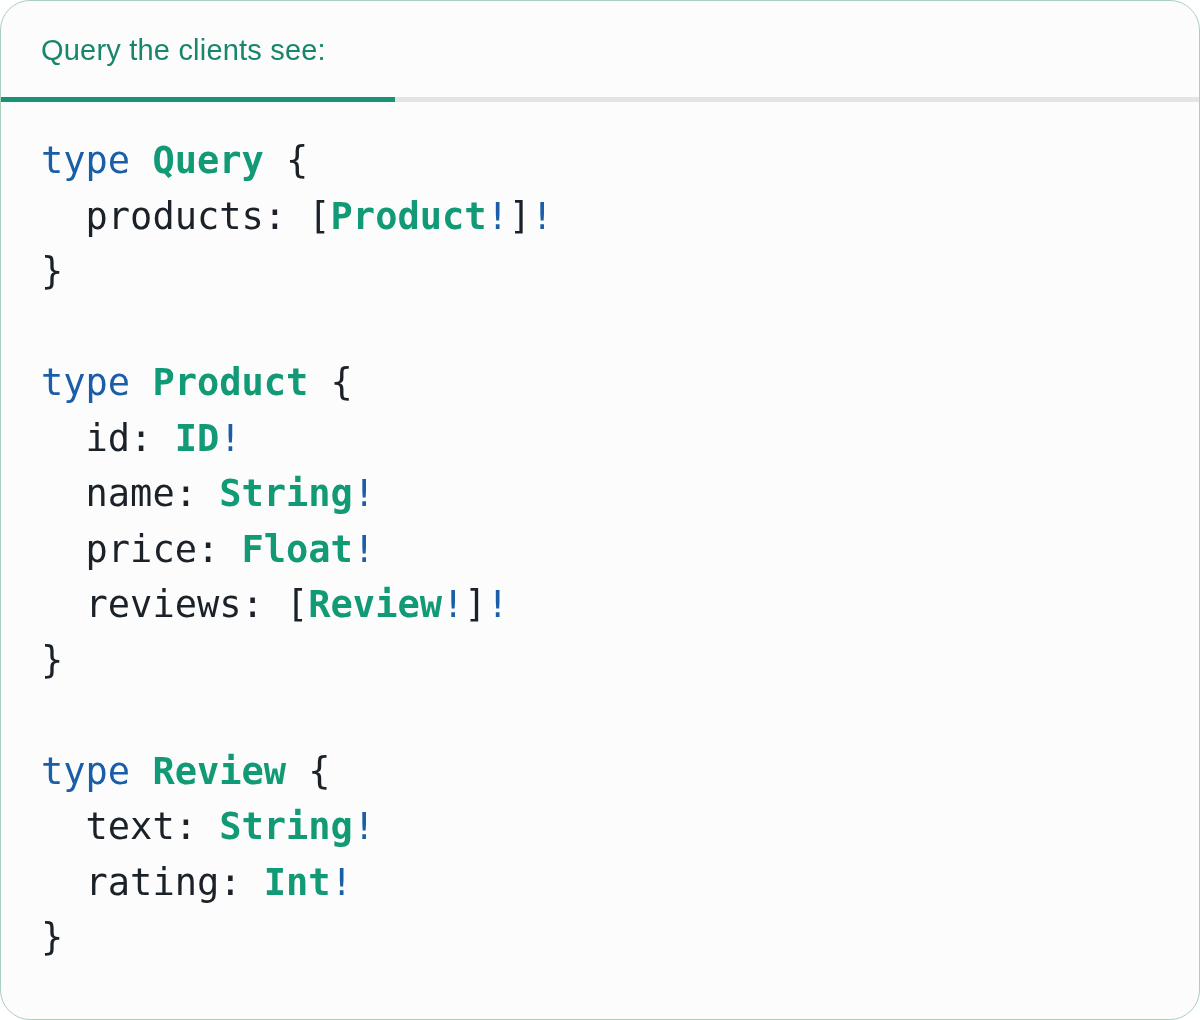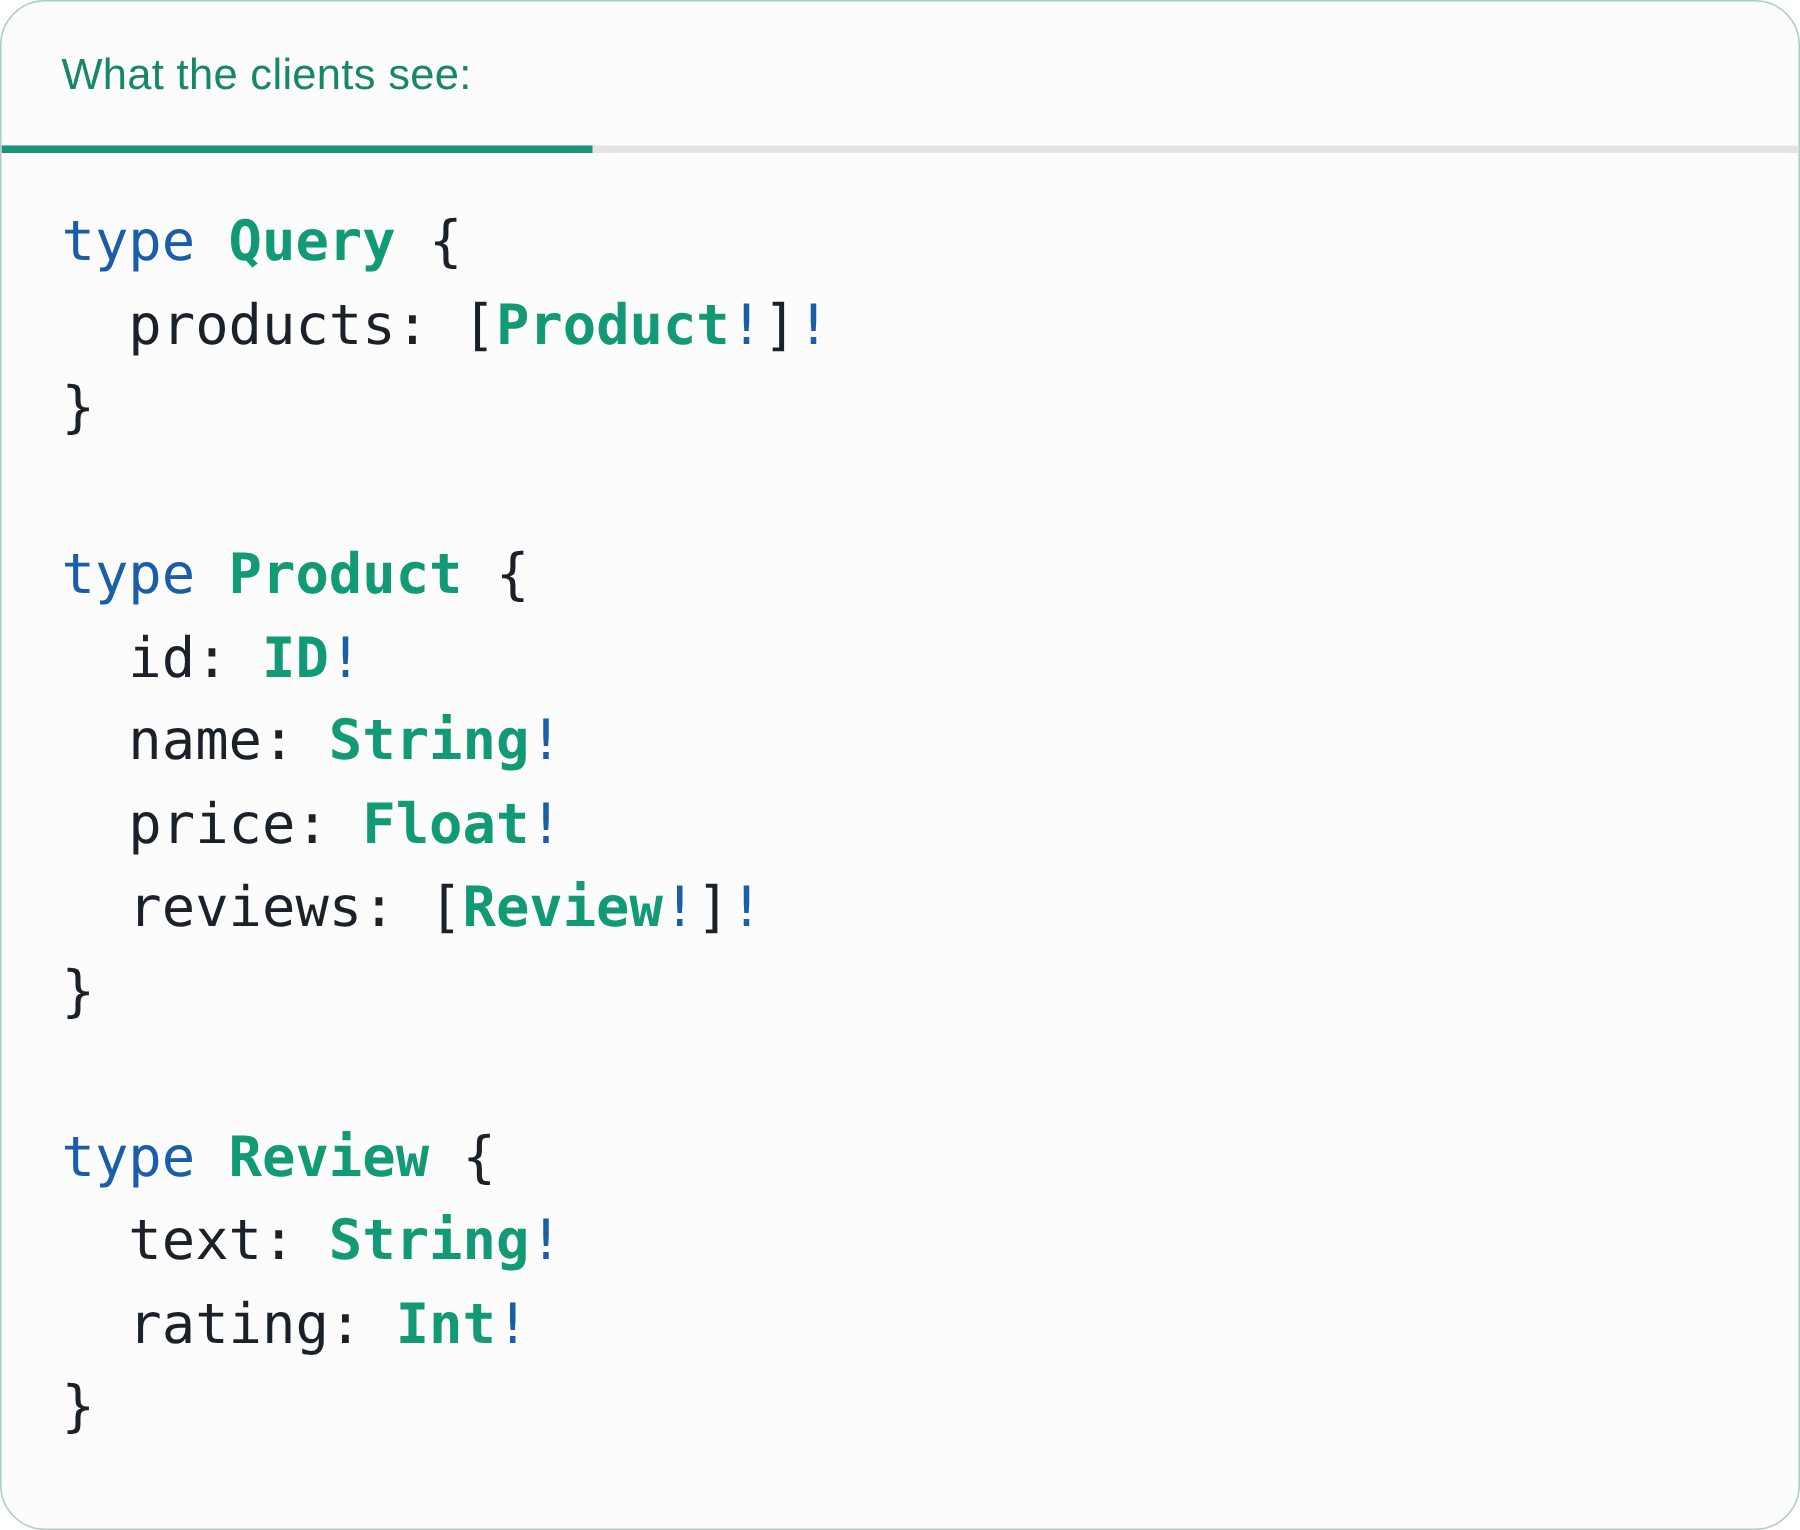--- a/index.html
+++ b/index.html
@@ -78,19 +78,19 @@
   .tok-kw{color:var(--code-kw);}
   .tok-ty{color:var(--code-type);font-weight:bold;}
   .tok-bang{color:var(--code-bang);}
 </style>
 </head>
 <body>
 
 <div class="card">
   <div class="tabbar">
     <div class="tab">
-      <span class="tab-label">What the clients see:</span>
+      <span class="tab-label">Query the clients see:</span>
     </div>
     <div class="tab-track"></div>
     <div class="tab-indicator"></div>
   </div>
   <div class="code"><div class="code-line"><span class="tok-kw">type</span><span class="tok-pl"> </span><span class="tok-ty">Query</span><span class="tok-pl"> {</span></div><div class="code-line"><span class="tok-pl">  products: [</span><span class="tok-ty">Product</span><span class="tok-bang">!</span><span class="tok-pl">]</span><span class="tok-bang">!</span></div><div class="code-line"><span class="tok-pl">}</span></div><div class="code-line"> </div><div class="code-line"><span class="tok-kw">type</span><span class="tok-pl"> </span><span class="tok-ty">Product</span><span class="tok-pl"> {</span></div><div class="code-line"><span class="tok-pl">  id: </span><span class="tok-ty">ID</span><span class="tok-bang">!</span></div><div class="code-line"><span class="tok-pl">  name: </span><span class="tok-ty">String</span><span class="tok-bang">!</span></div><div class="code-line"><span class="tok-pl">  price: </span><span class="tok-ty">Float</span><span class="tok-bang">!</span></div><div class="code-line"><span class="tok-pl">  reviews: [</span><span class="tok-ty">Review</span><span class="tok-bang">!</span><span class="tok-pl">]</span><span class="tok-bang">!</span></div><div class="code-line"><span class="tok-pl">}</span></div><div class="code-line"> </div><div class="code-line"><span class="tok-kw">type</span><span class="tok-pl"> </span><span class="tok-ty">Review</span><span class="tok-pl"> {</span></div><div class="code-line"><span class="tok-pl">  text: </span><span class="tok-ty">String</span><span class="tok-bang">!</span></div><div class="code-line"><span class="tok-pl">  rating: </span><span class="tok-ty">Int</span><span class="tok-bang">!</span></div><div class="code-line"><span class="tok-pl">}</span></div></div>
 </div>
 
 </body></html>

